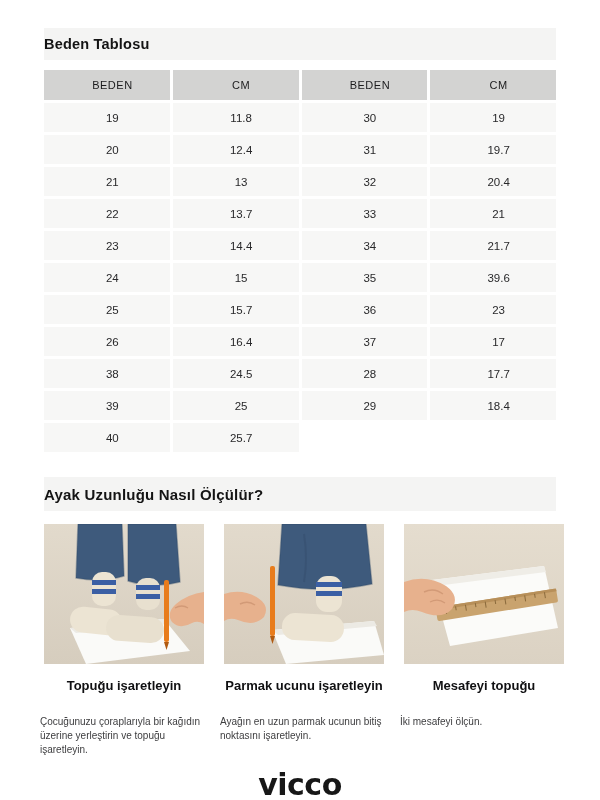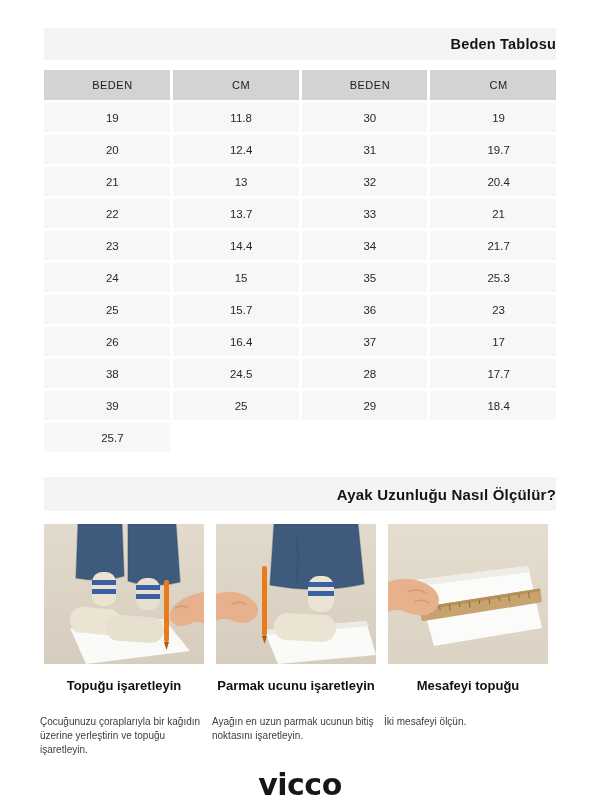--- a/index.html
+++ b/index.html
@@ -3,31 +3,31 @@
 <meta charset="utf-8">
 <style>
   html,body{margin:0;padding:0;}
   body{
     width:600px;height:800px;background:#ffffff;overflow:hidden;
     font-family:"Liberation Sans","DejaVu Sans",sans-serif;
     color:#1c1c1e;-webkit-font-smoothing:antialiased;
   }
   .page{width:512px;margin:0 auto;padding-top:28px;}
   .bar{
-    background:#f4f4f3;height:32px;display:flex;align-items:center;justify-content:flex-end;
+    background:#f4f4f3;height:32px;display:flex;align-items:center;justify-content:flex-start;
     font-weight:bold;font-size:14.5px;letter-spacing:.2px;color:#141414;
   }
   .guide-bar{height:34px;font-size:15px;margin-top:25px;}
   .size-table{display:grid;grid-template-columns:repeat(4,1fr);gap:3px;margin-top:10px;}
   .cell{
     background:#f7f7f6;height:29px;display:flex;align-items:center;justify-content:center;
     font-size:11.5px;color:#28282a;padding-left:11px;
   }
   .hcell{background:#d3d3d2;height:30px;font-size:11px;letter-spacing:.5px;color:#1b1b1d;}
-  .figures{display:flex;gap:12px;margin-top:13px;}
+  .figures{display:flex;gap:20px;margin-top:13px;}
   .figure-col{width:160px;display:flex;flex-direction:column;align-items:center;}
   .figure-img{width:160px;height:140px;display:block;}
   .caption-title{margin-top:14px;font-weight:bold;font-size:13px;color:#101012;text-align:center;}
   .caption-desc{
     margin-top:22px;font-size:10px;line-height:1.4;color:#3d3d3f;text-align:left;
     width:168px;
   }
   .brand{margin-top:13px;display:flex;flex-direction:column;align-items:center;}
   .logo-text{
     font-size:30px;font-weight:800;letter-spacing:-.5px;color:#171717;line-height:1;
@@ -74,21 +74,21 @@
     <div class="cell">21</div>
 
     <div class="cell">23</div>
     <div class="cell">14.4</div>
     <div class="cell">34</div>
     <div class="cell">21.7</div>
 
     <div class="cell">24</div>
     <div class="cell">15</div>
     <div class="cell">35</div>
-    <div class="cell">25.3</div>
+    <div class="cell">39.6</div>
 
     <div class="cell">25</div>
     <div class="cell">15.7</div>
     <div class="cell">36</div>
     <div class="cell">23</div>
 
     <div class="cell">26</div>
     <div class="cell">16.4</div>
     <div class="cell">37</div>
 
@@ -96,20 +96,21 @@
     <div class="cell">38</div>
     <div class="cell">24.5</div>
 
     <div class="cell">28</div>
     <div class="cell">17.7</div>
     <div class="cell">39</div>
     <div class="cell">25</div>
 
     <div class="cell">29</div>
     <div class="cell">18.4</div>
+    <div class="cell">40</div>
     <div class="cell">25.7</div>
   </div>
 
   <div class="bar guide-bar">
     <span>Ayak Uzunluğu Nasıl Ölçülür?</span>
   </div>
 
   <div class="figures">
 
     <div class="figure-col">

